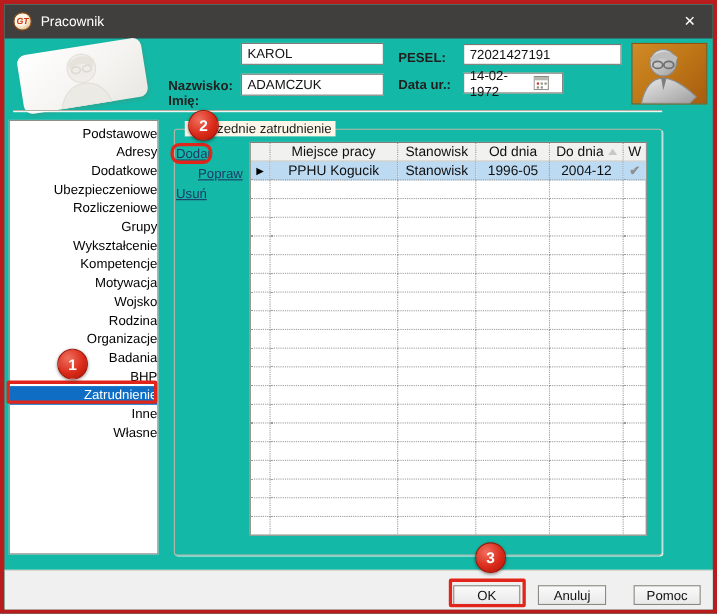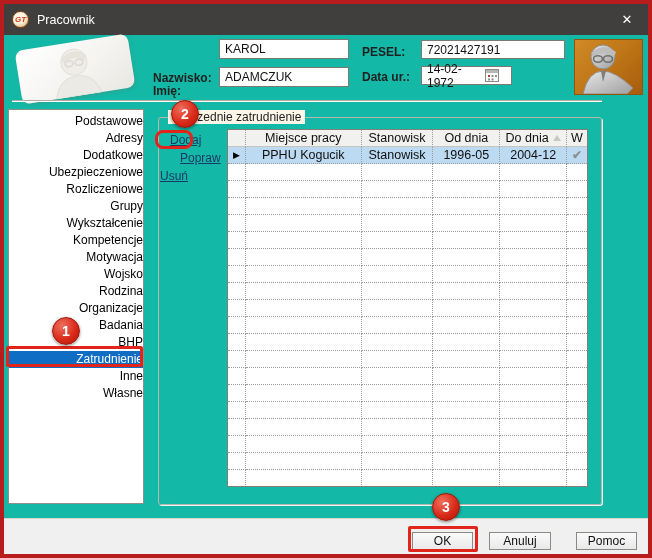--- a/index.html
+++ b/index.html
@@ -84,21 +84,21 @@
   }
   .group-legend {
     position:absolute; left:9px; top:-8px; background:#fbf6e8;
     padding:0 4px; font-size:12px; color:#1f1f1f;
   }
 
   .link {
     position:absolute; font-size:12px; color:#1d3a66; text-decoration:underline;
     cursor:pointer; white-space:nowrap;
   }
-  .link-dodaj  { left:156px; top:129px;padding-left:10px; }
+  .link-dodaj  { left:156px; top:129px; }
   .link-popraw { left:156px; top:147px;margin-left:20px; }
   .link-usun   { left:156px; top:165px; }
 
   
   .table {
     position:absolute; left:223px; top:125px; width:361px; height:358px;
     background:#ffffff; border:1px solid #808078; overflow:hidden;
   }
   .trow, .thead { display:flex; height:17px; }
   .thead { background:#f1f1ef; }

